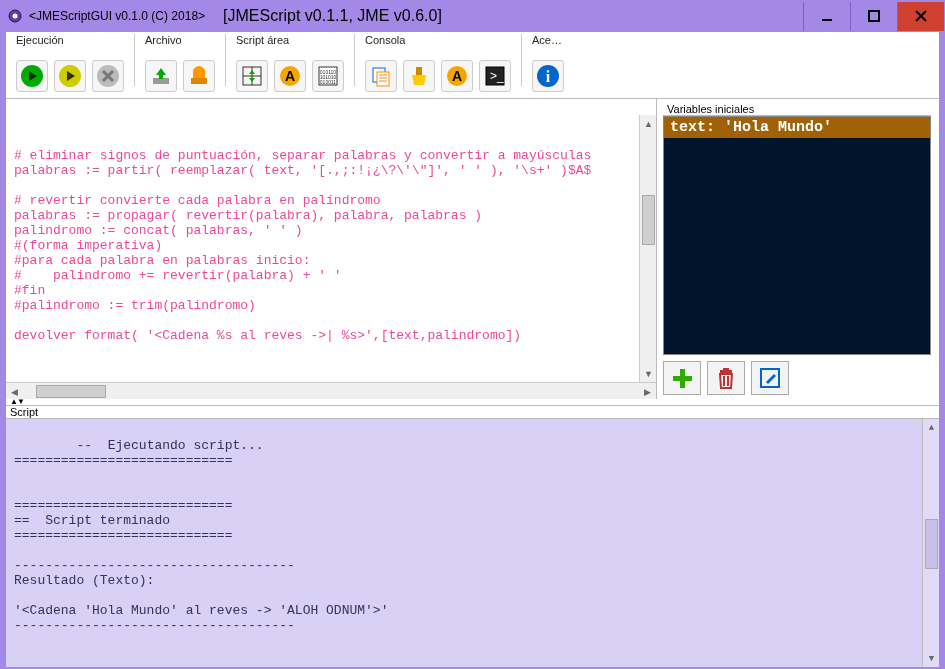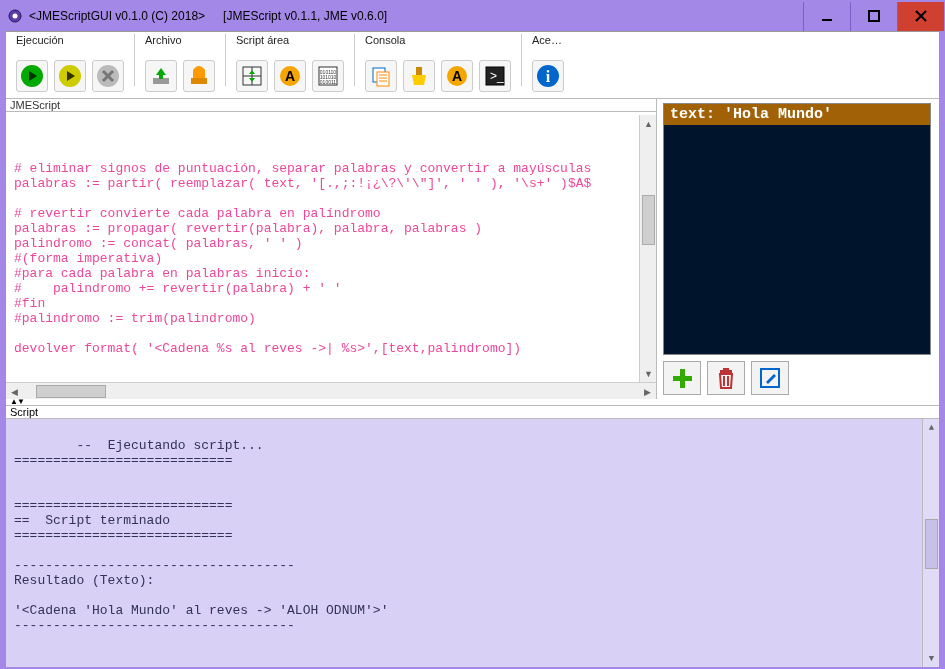--- a/index.html
+++ b/index.html
@@ -17,21 +17,21 @@
     height: 30px;
     display: flex;
     align-items: center;
     padding-left: 6px;
   }
   .titlebar .appicon {
     width: 16px; height: 16px; margin-right: 6px;
     display: inline-flex; align-items: center; justify-content: center;
   }
   .titlebar .title-main { color: #000; font-size: 12px; margin-right: 18px; }
-  .titlebar .title-sub  { color: #000; font-size: 12px; }
+  .titlebar .title-sub  { color: #000; font-size: 16px; }
   .titlebar .spacer { flex: 1; }
   .winbtn {
     width: 47px; height: 29px; display: flex; align-items: center; justify-content: center;
     border-left: 1px solid #7a5fc7;
     font-weight: bold; font-size: 14px;
   }
   .winbtn.close { background: #d04030; color: #000; }
   .window-inner {
     background: #fff;
     margin: 0 4px 4px 4px;
@@ -383,21 +383,20 @@
       </div>
     </div>
 
   </div>
 
   <div class="workspace">
 
     <div class="upper">
 
       <div class="script-pane">
-        <div class="pane-title">JMEScript</div>
         <div class="code"># eliminar signos de puntuación, separar palabras y convertir a mayúsculas
 palabras := partir( reemplazar( text, '[.,;:!¡¿\?\'\"]', ' ' ), '\s+' )$A$
 
 # revertir convierte cada palabra en palíndromo
 palabras := propagar( revertir(palabra), palabra, palabras )
 palindromo := concat( palabras, ' ' )
 #(forma imperativa)
 #para cada palabra en palabras inicio:
 #    palindromo += revertir(palabra) + ' '
 #fin
@@ -410,20 +409,21 @@
           <div class="darrow">▼</div>
         </div>
         <div class="hscroll">
           <div class="larrow">◀</div>
           <div class="thumb"></div>
           <div class="rarrow">▶</div>
         </div>
       </div>
 
       <div class="vars-pane">
+        <div class="pane-title-wrap">Variables iniciales</div>
         <div class="vars-box">
           <div class="vars-selected">text:  'Hola Mundo'</div>
         </div>
         <div class="vars-btns">
           <div class="vars-btn">
             <svg width="24" height="24">
                 <rect x="10" y="3" width="5" height="19" fill="#3a0"></rect>
                 <rect x="3" y="10" width="19" height="5" fill="#3a0"></rect>
               </svg>
           </div>

